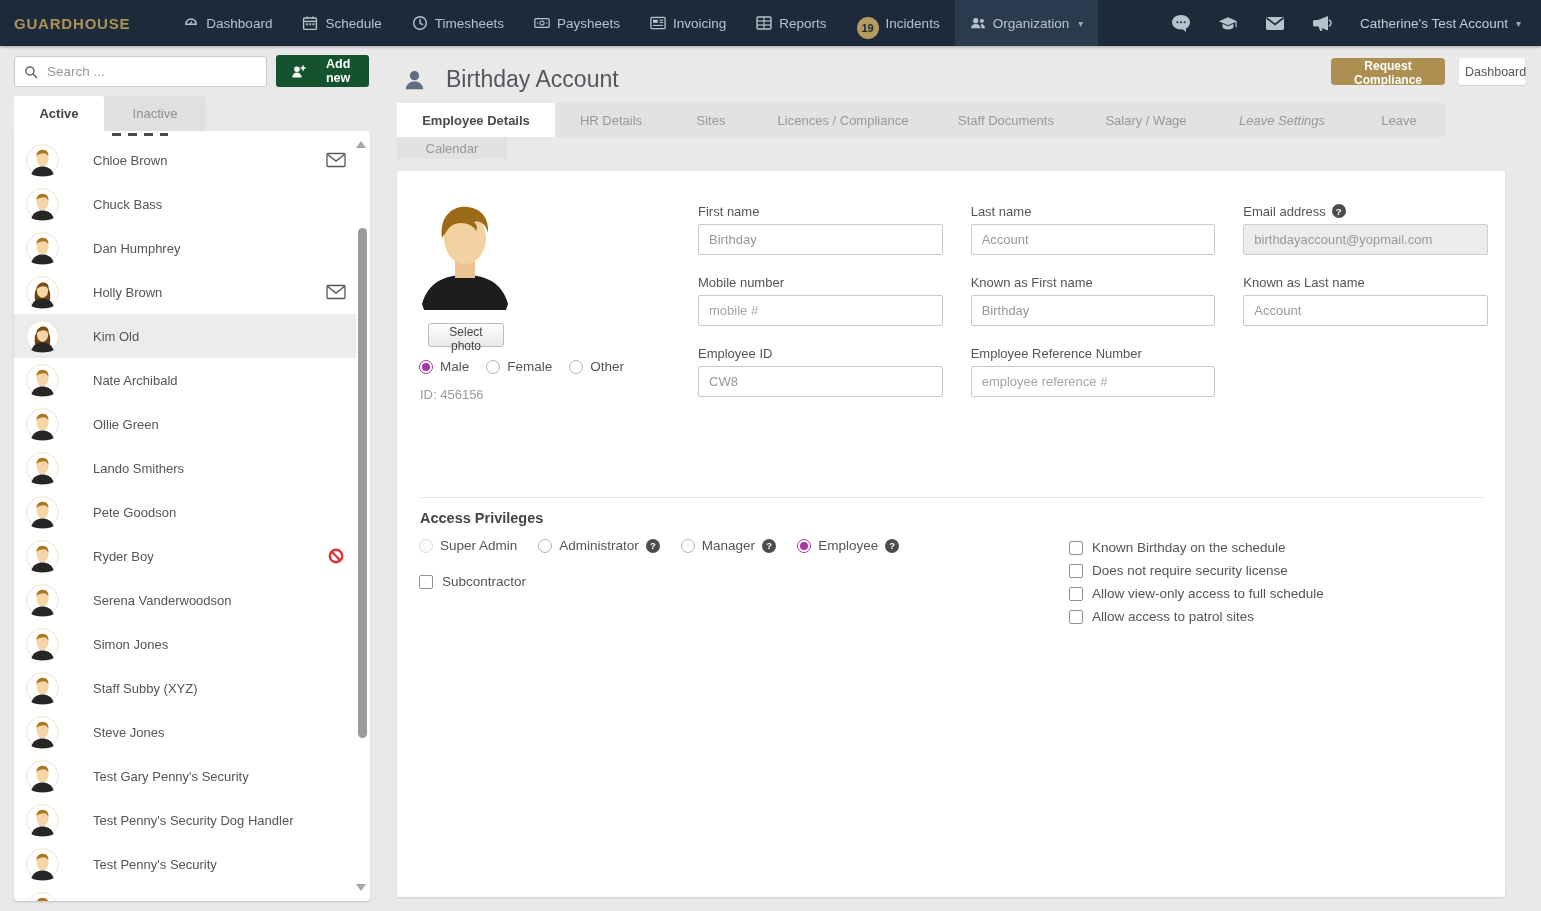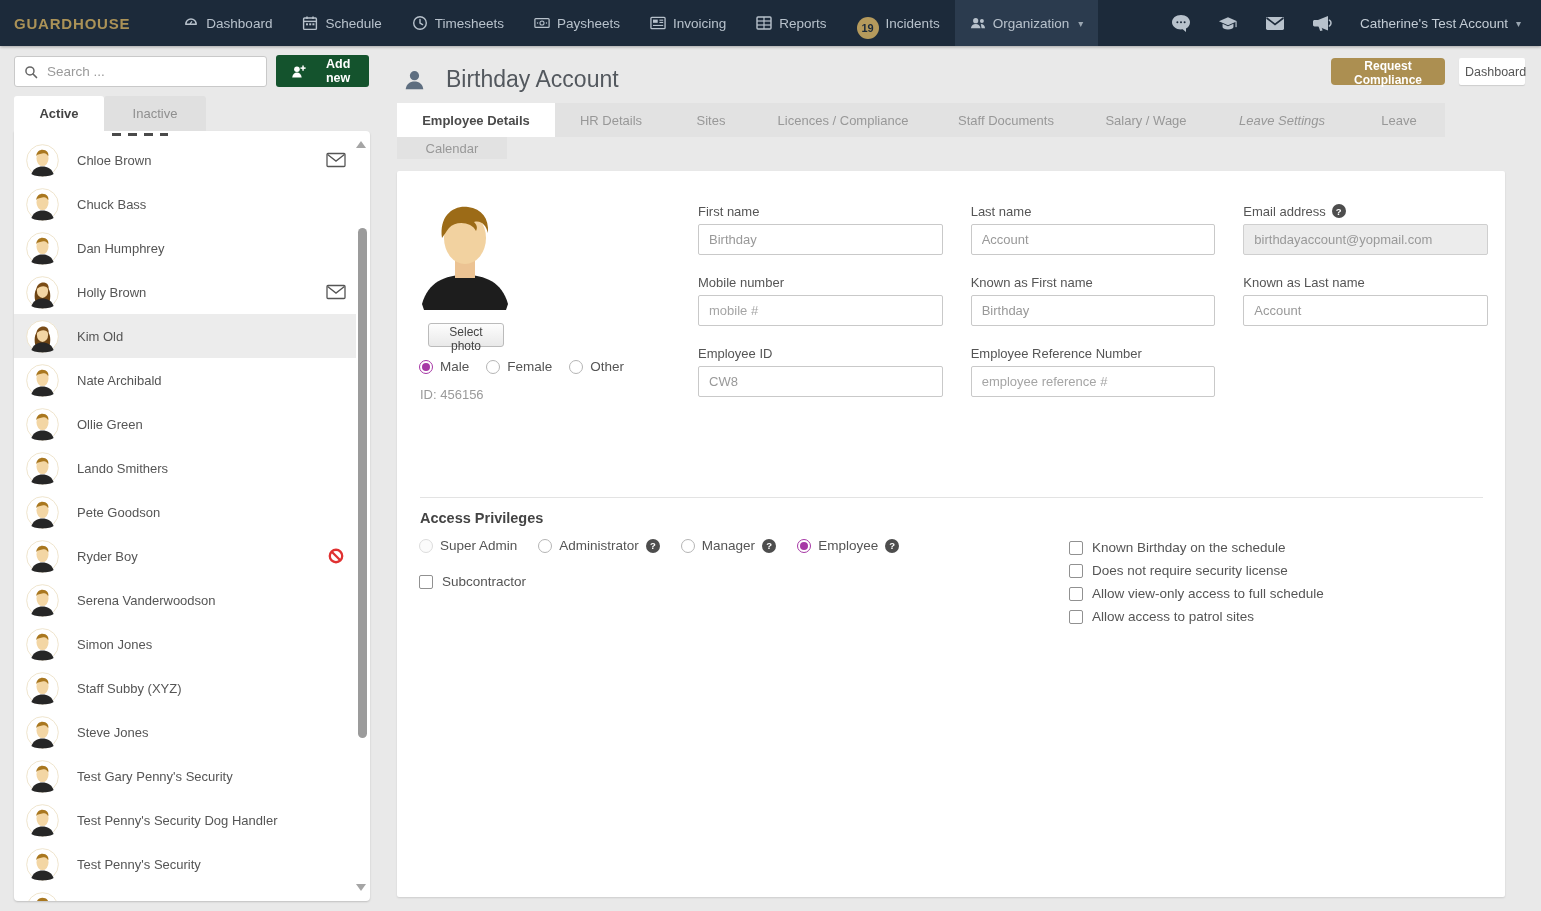--- a/index.html
+++ b/index.html
@@ -39,21 +39,21 @@
   .side-tabs{position:absolute;left:14px;top:96px;display:flex;z-index:3;}
   .side-tab{height:35px;display:flex;align-items:center;justify-content:center;font-size:13px;cursor:pointer;
             border-radius:3px 3px 0 0;}
   .side-tab.active{width:90px;background:#fff;color:#444;font-weight:bold;}
   .side-tab.inactive{width:102px;background:#e0e0e0;color:#8f8f8f;}
   .list-panel{position:absolute;left:14px;top:131px;width:356px;height:770px;background:#fff;
               border-radius:0 4px 4px 4px;box-shadow:0 1px 2px rgba(0,0,0,.18);overflow:hidden;z-index:2;}
   .top-sliver{position:absolute;left:98px;top:2px;width:56px;height:3px;
               background:repeating-linear-gradient(90deg,#4a4a4a 0 9px,transparent 9px 16px);}
   .emp-list{position:absolute;top:7px;left:0;width:342px;}
-  .emp-row{height:44px;display:flex;align-items:center;padding:0 0 0 12px;position:relative;cursor:pointer;}
+  .emp-row{height:44px;display:flex;align-items:center;padding:0 0 0 12px;position:relative;cursor:pointer;gap:16px;}
   .emp-row.selected{background:#ececec;}
   .emp-avatar{width:33px;height:33px;flex:none;display:inline-flex;}
   .emp-avatar svg{width:100%;height:100%;}
   .emp-name{margin-left:18px;font-size:13px;color:#555;white-space:nowrap;}
   .emp-trailing{position:absolute;right:10px;display:inline-flex;}
   .emp-trailing svg{width:20px;height:16px;}
   .sb-up{position:absolute;right:4px;top:10px;width:0;height:0;border-left:5px solid transparent;
          border-right:5px solid transparent;border-bottom:7px solid #a5a5a5;cursor:pointer;}
   .sb-down{position:absolute;right:4px;bottom:10px;width:0;height:0;border-left:5px solid transparent;
          border-right:5px solid transparent;border-top:7px solid #a5a5a5;cursor:pointer;}

